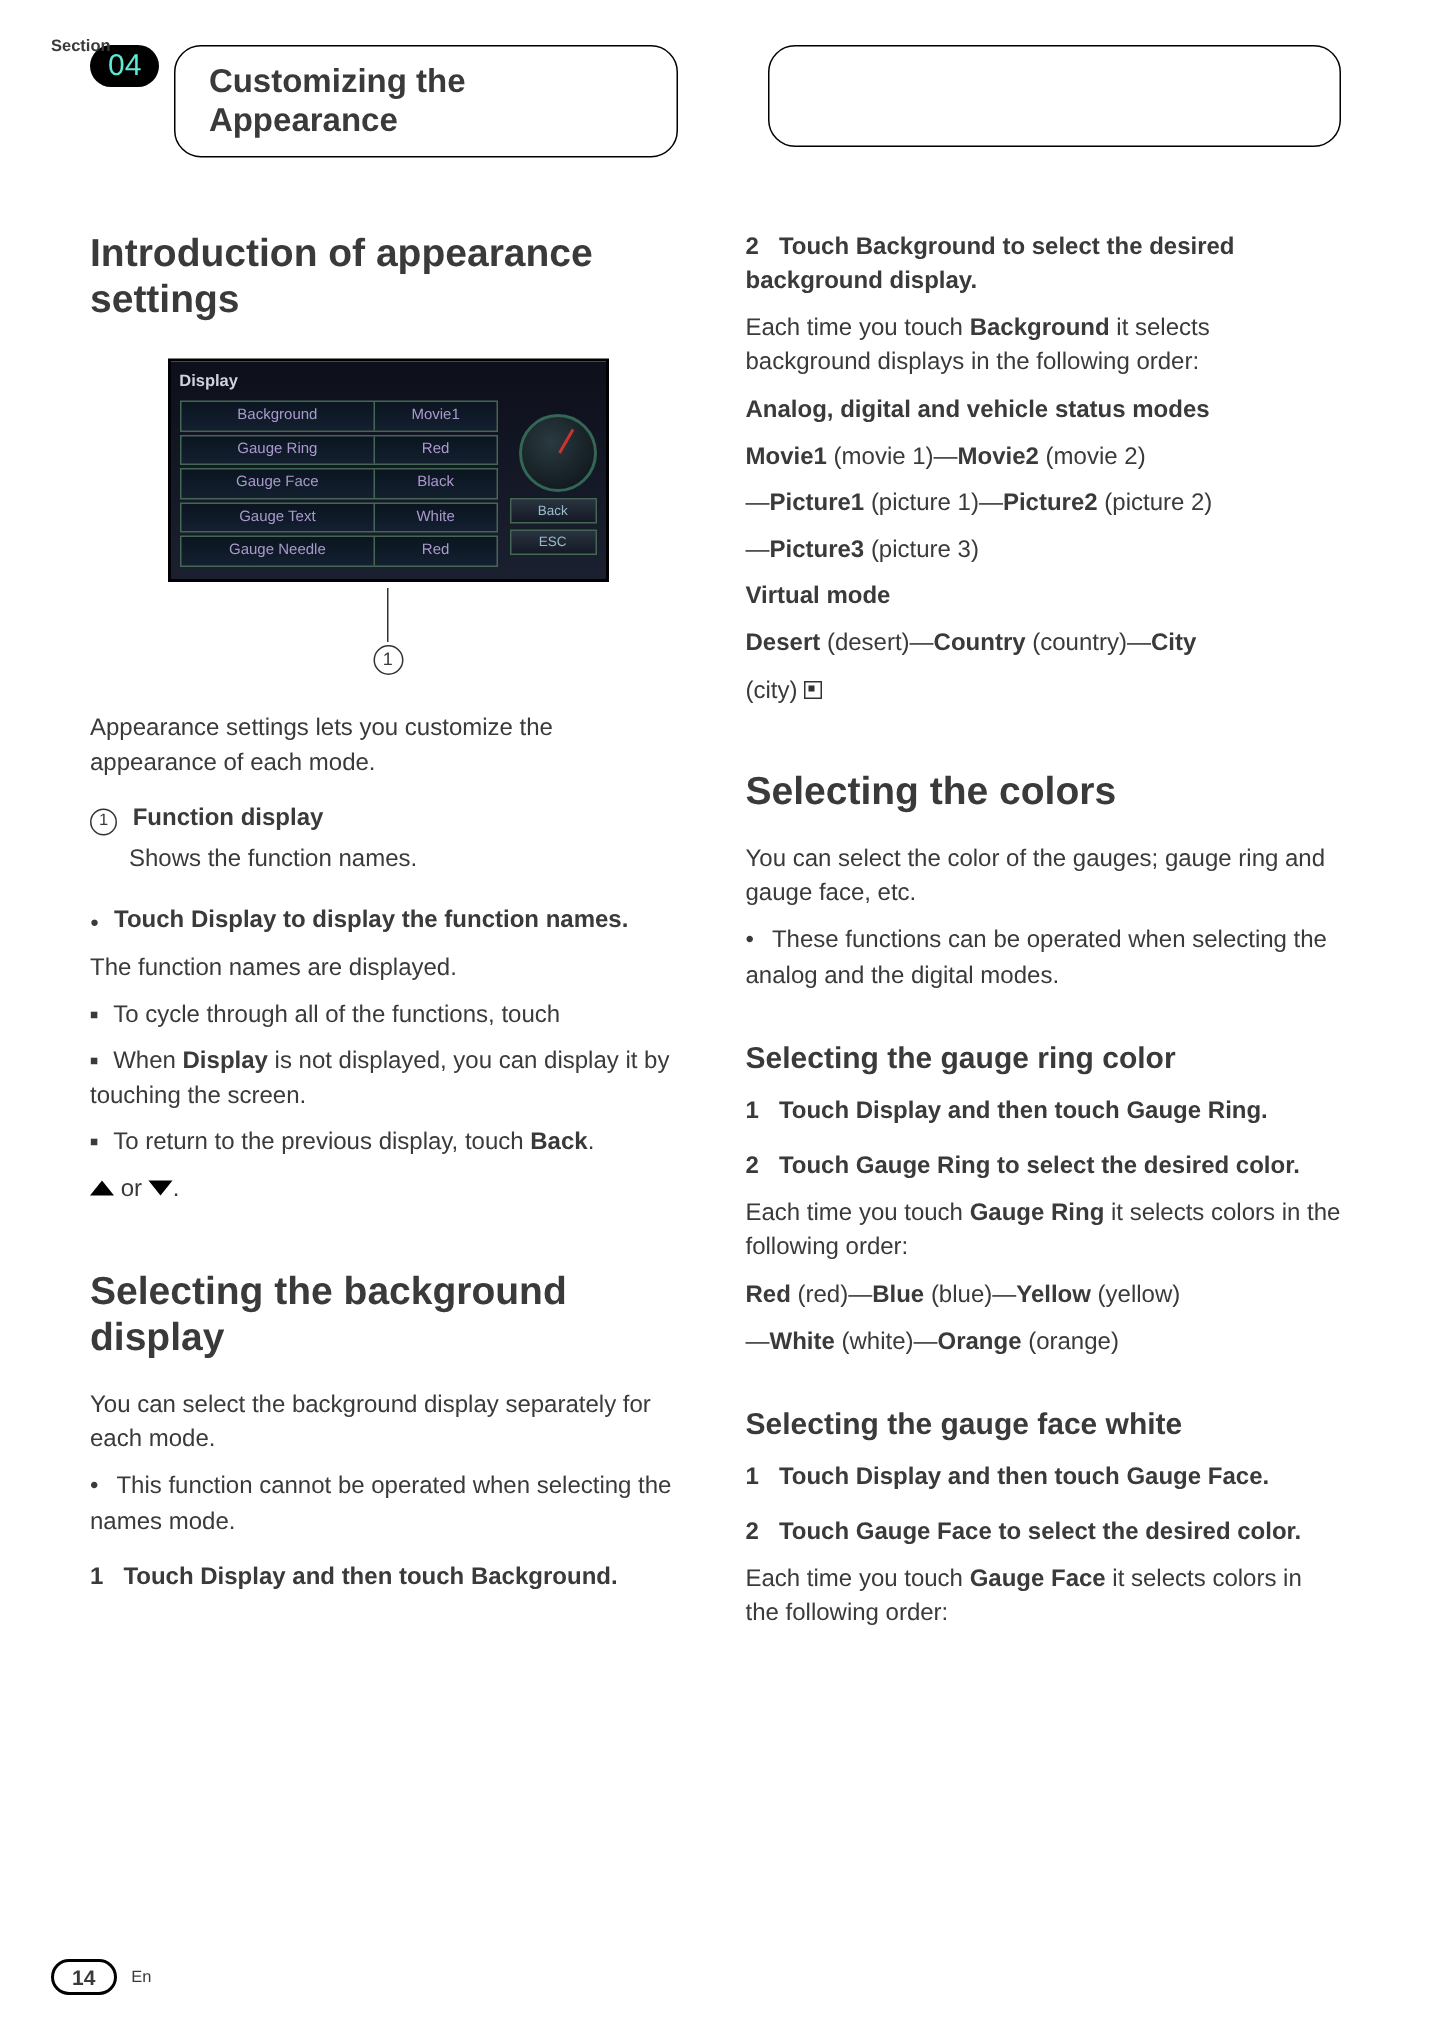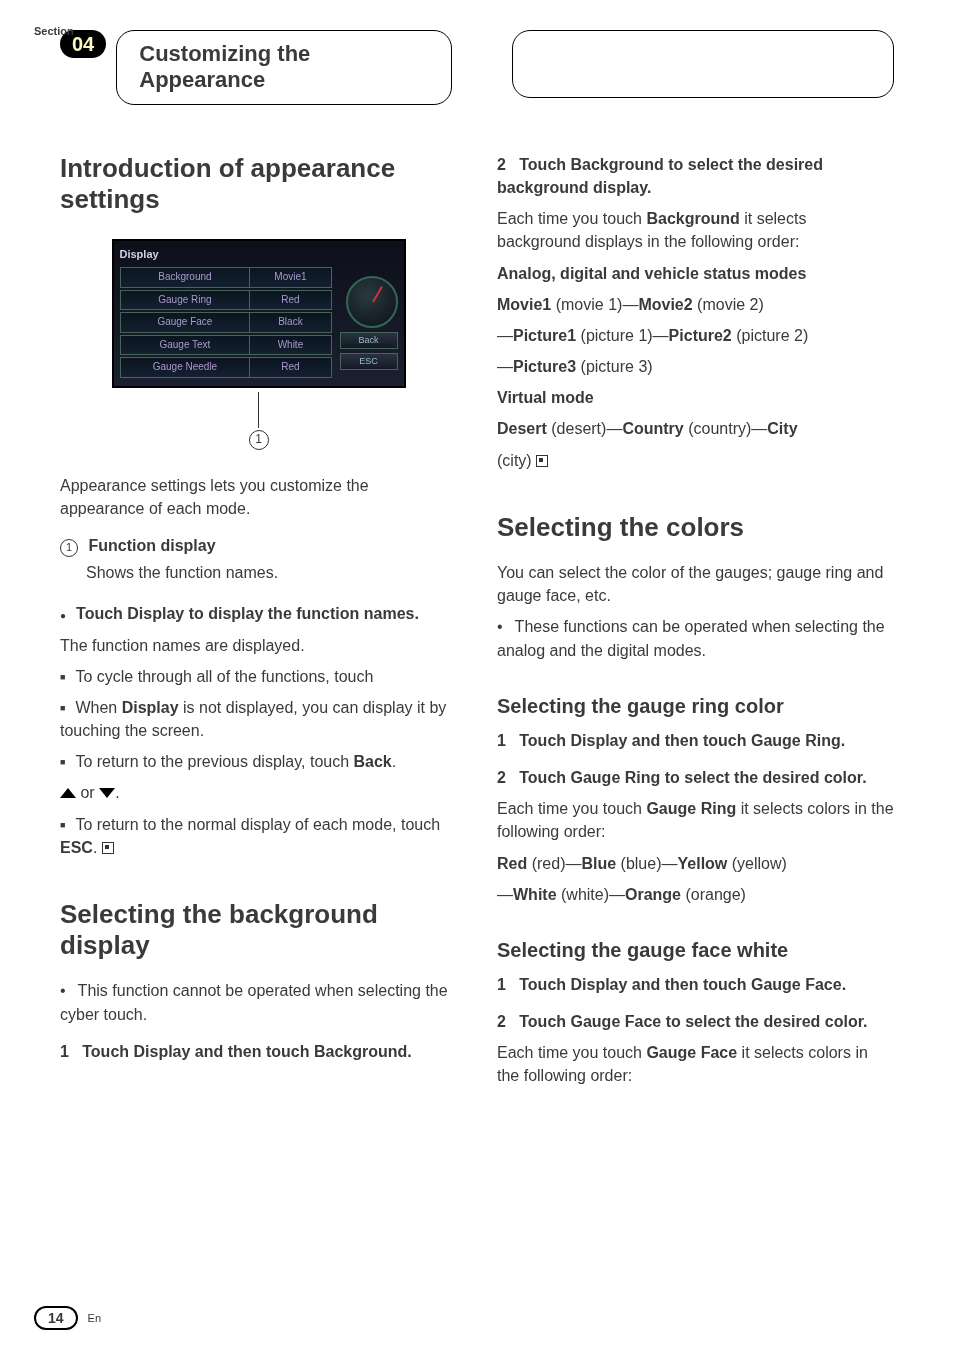--- a/index.html
+++ b/index.html
@@ -24,24 +24,24 @@
   }
   .section-label {
     font-size: 11px;
     font-weight: bold;
     position: absolute;
     top: 25px;
     left: 34px;
   }
   .section-badge {
     background: #000;
-    color: #fef9c3;
+    color: #5eead4;
     border-radius: 14px;
     padding: 4px 12px;
-    font-weight: bold;
+    font-weight: normal;
     font-size: 20px;
     line-height: 1;
   }
   .title-bubble {
     border: 1.5px solid #000;
     border-radius: 18px;
     padding: 10px 22px;
     font-size: 22px;
     font-weight: 900;
     line-height: 1.2;
@@ -312,24 +312,24 @@
 
       <p style="margin-top:18px">
         <span class="bullet-solid"></span><span class="b">Touch Display to display the function names.</span>
       </p>
       <p>The function names are displayed.</p>
 
       <p><span class="bullet-square"></span><span>To cycle through all of the functions, touch</span></p>
       <p><span class="bullet-square"></span><span>When </span><span class="b">Display</span><span> is not displayed, you can display it by touching the screen.</span></p>
       <p><span class="bullet-square"></span><span>To return to the previous display, touch </span><span class="b">Back</span><span>.</span></p>
       <p><span class="arrow-up"></span><span> or </span><span class="arrow-down"></span><span>.</span></p>
-      <p><span class="bullet-square"></span><span>To return to the normal display of each mode, touch </span><span class="b">ESC</span><span>.</span> <span class="end-mark"></span></p>
 
       <h2 class="section-title" style="margin-top:40px">Selecting the background display</h2>
-      <p><span class="bullet-open"></span><span>This function cannot be operated when selecting the cyber touch.</span></p>
+      <p>You can select the background display separately for each mode.</p>
+      <p><span class="bullet-open"></span><span>This function cannot be operated when selecting the names mode.</span></p>
       <p style="margin-top:14px"><span class="b">1</span>&nbsp;&nbsp;&nbsp;<span class="b">Touch Display and then touch Background.</span></p>
     </div>
 
     <div class="col">
       <p><span class="b">2</span>&nbsp;&nbsp;&nbsp;<span class="b">Touch Background to select the desired background display.</span></p>
       <p><span>Each time you touch </span><span class="b">Background</span><span> it selects background displays in the following order:</span></p>
       <p class="b">Analog, digital and vehicle status modes</p>
       <p><span class="b">Movie1</span><span> (movie 1)—</span><span class="b">Movie2</span><span> (movie 2)</span></p>
       <p><span>—</span><span class="b">Picture1</span><span> (picture 1)—</span><span class="b">Picture2</span><span> (picture 2)</span></p>
       <p><span>—</span><span class="b">Picture3</span><span> (picture 3)</span></p>

